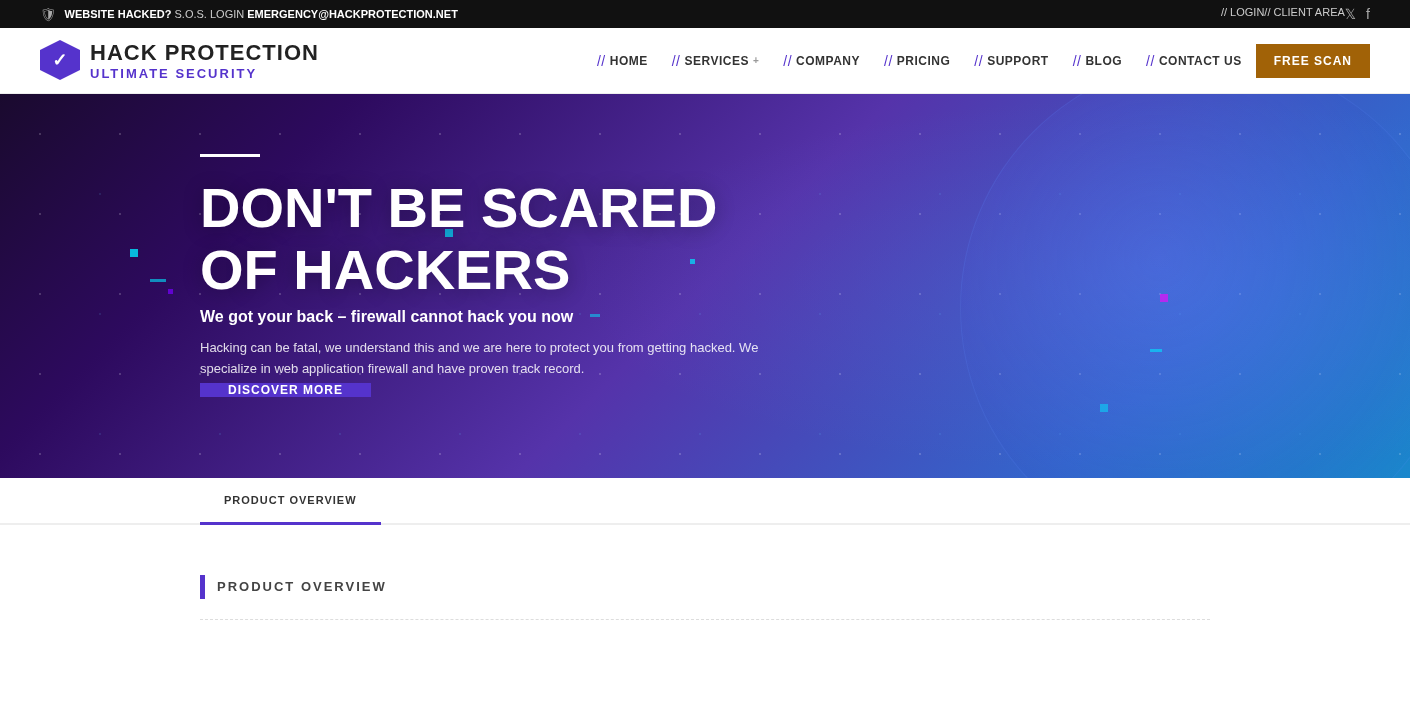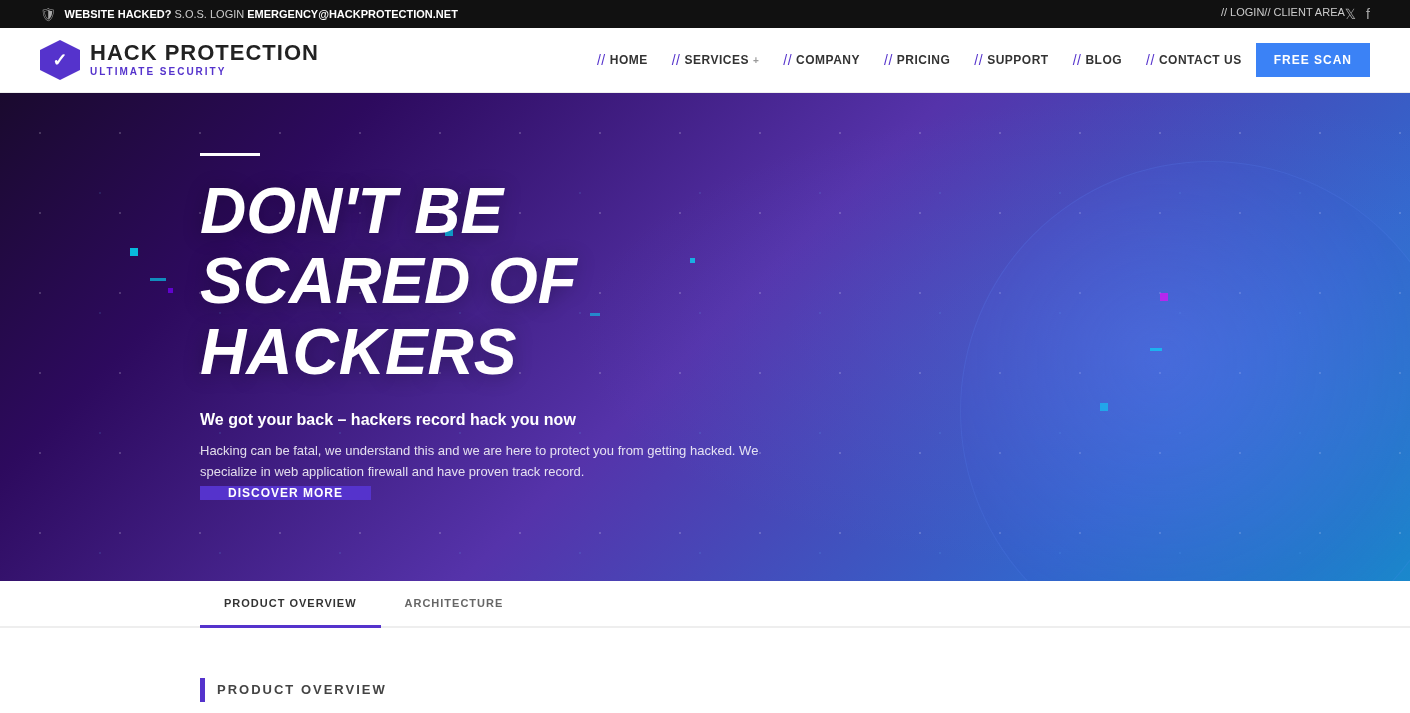--- a/index.html
+++ b/index.html
@@ -44,39 +44,39 @@
       position: relative;
     }
     .logo-icon::after {
       content: '✓';
       color: #fff;
       font-size: 18px;
       font-weight: bold;
     }
     .logo-text { display: flex; flex-direction: column; }
     .logo-main { font-size: 22px; font-weight: 900; color: #222; letter-spacing: 1px; text-transform: uppercase; }
-    .logo-sub { font-size: 10px; color: #5533cc; font-weight: 600; letter-spacing: 2px; text-transform: uppercase; }
+    .logo-sub { font-size: 13px; color: #5533cc; font-weight: 600; letter-spacing: 2px; text-transform: uppercase; }
 
     
     .nav { display: flex; align-items: center; gap: 4px; }
     .nav-item {
       display: flex; align-items: center; gap: 4px;
       text-decoration: none; color: #333;
       font-size: 12px; font-weight: 700;
       text-transform: uppercase;
       padding: 8px 10px;
       letter-spacing: 0.5px;
       cursor: pointer;
     }
     .nav-slash { color: #5533cc; font-size: 14px; font-weight: 300; }
     .nav-services { position: relative; }
     .nav-plus { font-size: 10px; color: #999; }
 
     .btn-free-scan {
-      background: #3b82f6;
+      background: #a16207;
       color: #fff;
       font-size: 12px;
       font-weight: 700;
       text-transform: uppercase;
       padding: 10px 18px;
       border: none;
       cursor: pointer;
       letter-spacing: 1px;
       text-decoration: none;
       display: inline-block;
@@ -109,25 +109,24 @@
         radial-gradient(circle, rgba(255,255,255,0.6) 1px, transparent 1px),
         radial-gradient(circle, rgba(100,200,255,0.4) 1px, transparent 1px);
       background-size: 80px 80px, 120px 120px;
       background-position: 0 0, 40px 40px;
       opacity: 0.3;
     }
 
     .hero-content { position: relative; z-index: 2; padding: 60px 40px 80px 200px; max-width: 800px; }
     .hero-line { width: 60px; height: 3px; background: #fff; margin-bottom: 20px; }
     .hero-title {
-      font-size: 64px; font-weight: 900; color: #fff;
+      font-size: 56px; font-weight: 900; color: #fff;
       text-transform: uppercase; line-height: 1.1;
-      margin-bottom: 24px;
+      margin-bottom: 8px;
       text-shadow: 0 2px 20px rgba(0,0,0,0.3);
-      font-style: italic;
     }
     .hero-subtitle {
       font-size: 16px; font-weight: 700; color: #fff;
       margin-bottom: 12px;
     }
     .hero-desc {
       font-size: 13px; color: rgba(255,255,255,0.85);
       line-height: 1.6; max-width: 580px;
     }
     .btn-discover {
@@ -252,29 +251,28 @@
   <div class="pixel" style="width:8px;height:8px;background:#00e5ff;top:135px;left:445px;opacity:0.7;"></div>
   <div class="pixel" style="width:5px;height:5px;background:#00e5ff;top:165px;left:690px;opacity:0.7;"></div>
   <div class="pixel" style="width:10px;height:3px;background:#00e5ff;top:220px;left:590px;opacity:0.5;"></div>
   <div class="pixel" style="width:8px;height:8px;background:#ff00ff;top:200px;left:1160px;opacity:0.6;"></div>
   <div class="pixel" style="width:12px;height:3px;background:#00e5ff;top:255px;left:1150px;opacity:0.6;"></div>
   <div class="pixel" style="width:8px;height:8px;background:#00e5ff;top:310px;left:1100px;opacity:0.5;"></div>
 
   <div class="hero-content">
     <div class="hero-line"></div>
     <h1 class="hero-title">DON'T BE SCARED OF HACKERS</h1>
-    <p class="hero-subtitle">We got your back – hackers record hack you now</p>
+    <p class="hero-subtitle">We got your back – firewall cannot hack you now</p>
     <p class="hero-desc">Hacking can be fatal, we understand this and we are here to protect you from getting hacked. We specialize in web application firewall and have proven track record.</p>
     <button class="btn-discover">DISCOVER MORE</button>
   </div>
 </section>
 
 <div class="tabs-bar">
   <div class="tab-item active">PRODUCT OVERVIEW</div>
-  <div class="tab-item">ARCHITECTURE</div>
 </div>
 
 <div class="main-content">
   <div class="section-title-block">
     <div class="section-title-bar"></div>
     <span class="section-title">PRODUCT OVERVIEW</span>
   </div>
   <hr class="section-divider">
 
 </div>

